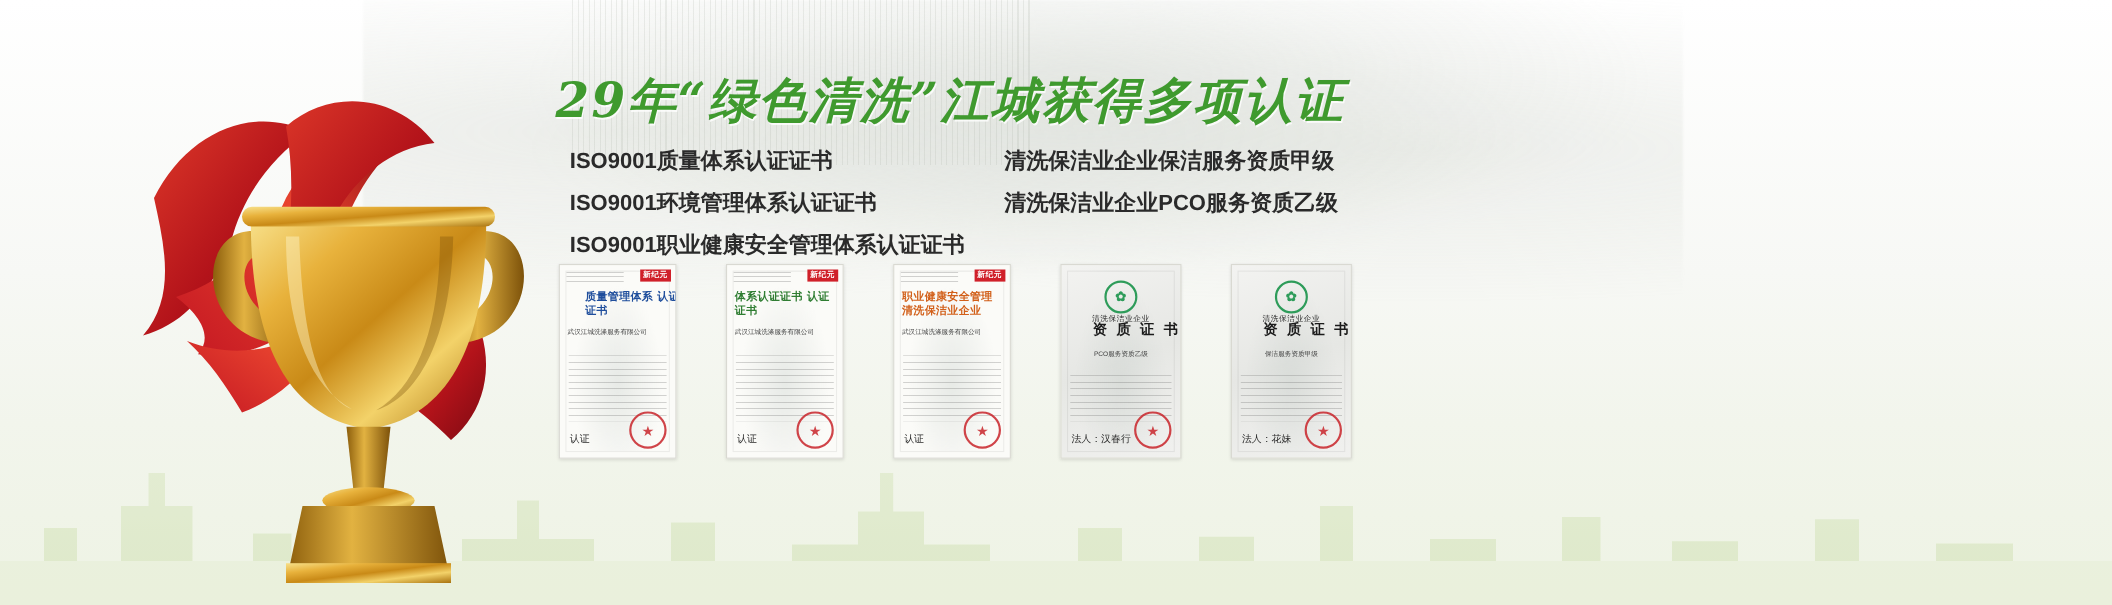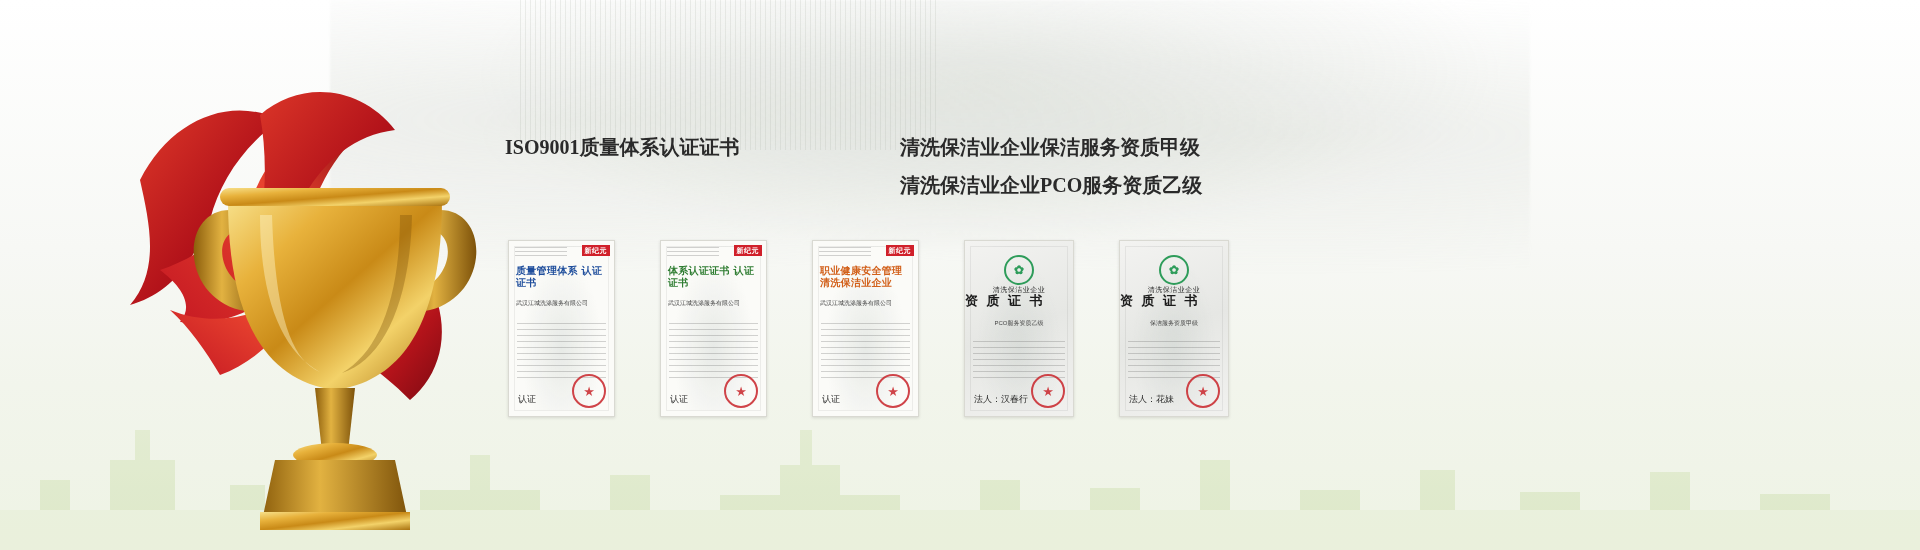--- a/index.html
+++ b/index.html
@@ -73,26 +73,27 @@
     top: 128px;
     width: 1000px;
   }
   .cert-col {
     position: absolute;
     top: 0;
   }
   .cert-col.left { left: 0; }
   .cert-col.right { left: 395px; }
   .cert-line {
-    font-family: Liberation Serif, serif;
+    font-family: Liberation Sans, sans-serif;
     font-weight: bold;
     font-size: 20px;
     color: #2a2a2a;
     line-height: 38px;
     white-space: nowrap;
+    margin-left: 13px;
   }
   
   .art {
     position: absolute;
     left: 110px;
     top: 60px;
     width: 460px;
     height: 470px;
   }
   
@@ -147,28 +148,28 @@
     position: absolute;
     left: 7px;
     top: 24px;
     width: 88px;
     font-family: "DejaVu Sans", "Liberation Sans", sans-serif;
     font-weight: bold;
     font-size: 10px;
     line-height: 12px;
     letter-spacing: .3px;
   }
-  .cert-title.c-blue { color: #1f4e9c; }
+  .cert-title.c-blue { color: #1f4e9c; padding-left: 16px; }
   .cert-title.c-green { color: #2f7d32; }
   .cert-title.c-orange { color: #d2601a; }
   .cert-title.c-dark {
     color: #1b1b1b;
     font-size: 13px;
     line-height: 16px;
-    text-align: left;
+    text-align: right;
     left: 0;
     width: 100%;
     top: 52px;
     letter-spacing: 2px;
   }
   .cert-sub {
     position: absolute;
     left: 7px;
     top: 58px;
     width: 90px;
@@ -309,24 +310,27 @@
 
     <rect x="110" y="128" width="230" height="18" rx="9" fill="url(#gold)"></rect>
 
     <path fill="url(#goldDark)" d="M205,328 L245,328 L238,392 L212,392 Z"></path>
     <ellipse cx="225" cy="395" rx="42" ry="12" fill="url(#gold)"></ellipse>
 
     <path fill="url(#goldDark)" d="M165,400 L285,400 L300,470 L150,470 Z"></path>
     <rect x="150" y="452" width="150" height="18" fill="url(#gold)"></rect>
   </svg>
 
+  <div class="headline">29年“绿色清洗”江城获得多项认证</div>
 
   <div class="cert-list">
     <div class="cert-col left">
       <div class="cert-line">ISO9001质量体系认证证书</div>
+      <div class="cert-line">ISO9001环境管理体系认证证书</div>
+      <div class="cert-line">ISO9001职业健康安全管理体系认证证书</div>
     </div>
     <div class="cert-col right">
       <div class="cert-line">清洗保洁业企业保洁服务资质甲级</div>
       <div class="cert-line">清洗保洁业企业PCO服务资质乙级</div>
     </div>
   </div>
 
   <div class="certs">
 
     <div class="cert-card">

